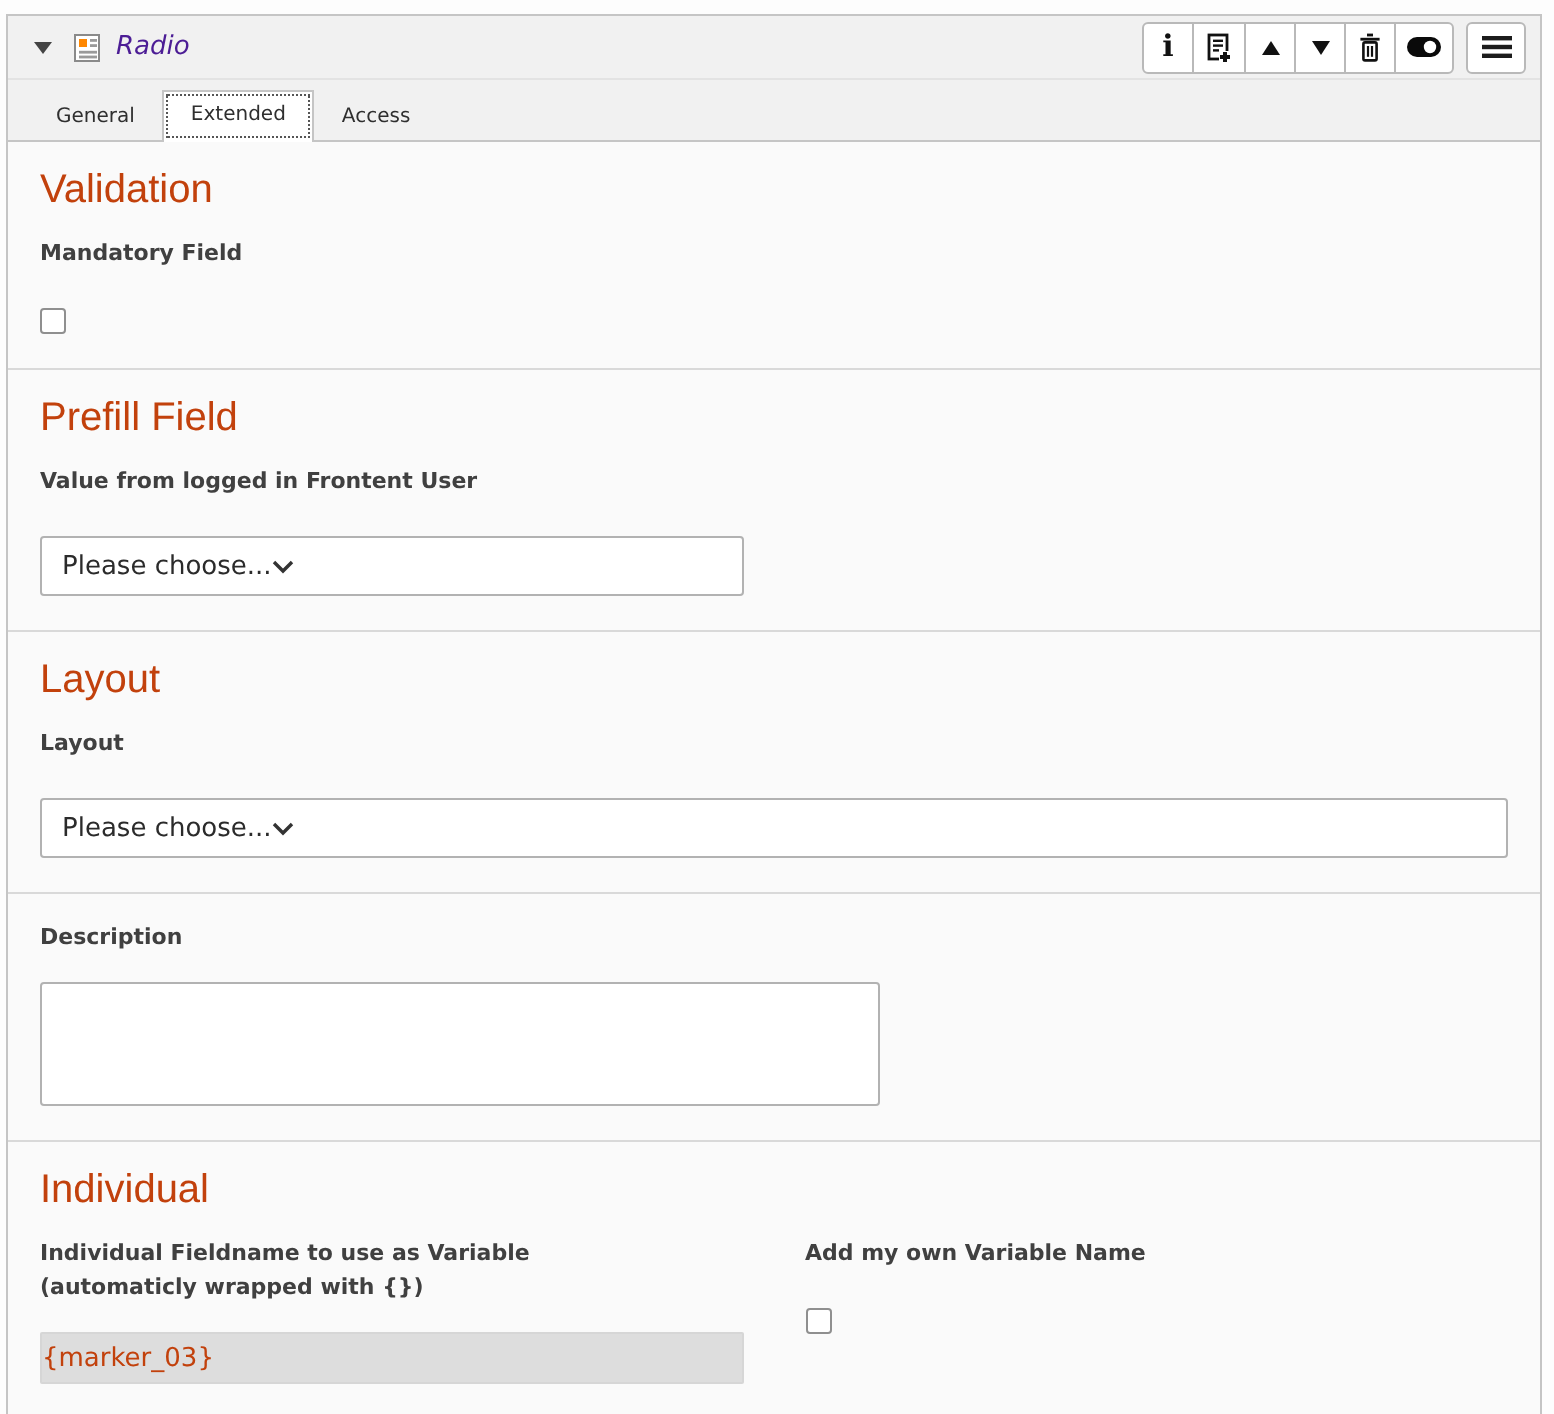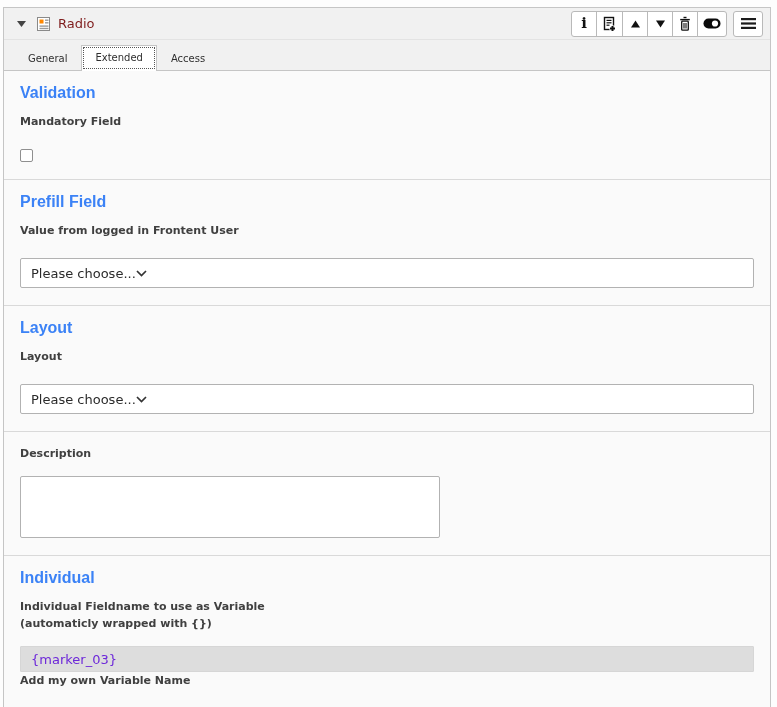--- a/index.html
+++ b/index.html
@@ -17,21 +17,21 @@
   }
   
   .panel-header {
     display:flex; align-items:center;
     height:32px; padding:0 7px 0 9px;
     background:#f1f1f1;
     border-bottom:1px solid #e3e3e3;
   }
   .caret-btn { border:none; background:transparent; padding:2px 4px; cursor:pointer; display:flex; align-items:center; }
   .hdr-icon { margin:0 7px 0 6px; display:flex; align-items:center; }
-  .hdr-title { color:#7f1d1d; font-size:13px; }
+  .hdr-title { color:#4c1d95; font-size:13px;font-style:italic; }
   .toolbar { margin-left:auto; display:flex; align-items:center; }
   .btn {
     display:flex; align-items:center; justify-content:center;
     height:26px; min-width:26px; padding:0 5px;
     background:#fff; border:1px solid #b9b9b9; border-radius:3px;
     cursor:pointer; margin-left:-1px;
   }
   .btn:first-child { margin-left:0; border-top-right-radius:0; border-bottom-right-radius:0; }
   .btn.grouped { border-radius:0; }
   .btn.group-first { border-radius:3px 0 0 3px; margin-left:0; }
@@ -51,50 +51,50 @@
   }
   .tab.active {
     background:#fff; border-color:#c5c5c5;
     outline:1px dotted #555; outline-offset:-3px;
     padding-bottom:8px;
   }
   
   .section { padding:13px 16px 17px; border-bottom:1px solid #d9d9d9; background:#fafafa; }
   .section:last-child { border-bottom:none; }
   .section-heading {
-    font-family:"Liberation Sans",sans-serif; font-weight:700;
-    font-size:16px; color:#3b82f6; margin:0 0 11px;
+    font-family:"Liberation Sans",sans-serif; font-weight:400;
+    font-size:20px; color:#c2410c; margin:0 0 11px;
   }
   .field-label {
     font-weight:bold; font-size:11px; color:#404040;
     line-height:17px; margin:0 0 19px; display:block;
   }
   .field-label.tight { margin-bottom:14px; }
-  .two-col { display:grid; grid-template-columns:1fr; column-gap:31px; }
+  .two-col { display:grid; grid-template-columns:1fr 1fr; column-gap:31px; }
   
   .select {
     display:flex; align-items:center; 
     height:30px; padding:0 10px; width:100%;
     background:#fff; border:1px solid #b2b2b2; border-radius:2px;
     color:#2b2b2b; cursor:pointer;
   }
   .text-input {
     height:30px; width:100%; padding:0 9px;
     background:#fff; border:1px solid #b2b2b2; border-radius:2px;
     font:13px "DejaVu Sans",sans-serif; color:#222;
   }
   .text-area {
     width:420px; height:62px; padding:6px 9px; display:block;
     background:#fff; border:1px solid #b2b2b2; border-radius:2px;
     font:13px "DejaVu Sans",sans-serif; color:#222; resize:none;
   }
   .disabled-input {
-    height:26px; width:100%; padding:0 10px;
+    height:26px; width:100%; padding:0 0;
     background:#dddddd; border:1px solid #d6d6d6; border-radius:1px;
-    font:13px "DejaVu Sans",sans-serif; color:#6d28d9;
+    font:13px "DejaVu Sans",sans-serif; color:#c2410c;
   }
   .checkbox {
     appearance:none; -webkit-appearance:none;
     width:13px; height:13px; margin:0;
     background:#fff; border:1px solid #8f8f8f; border-radius:2px;
     cursor:pointer; display:block;
   }
   .next-edge { height:4px; background:#e3e3e3; }
   svg { display:block; }
 </style>

